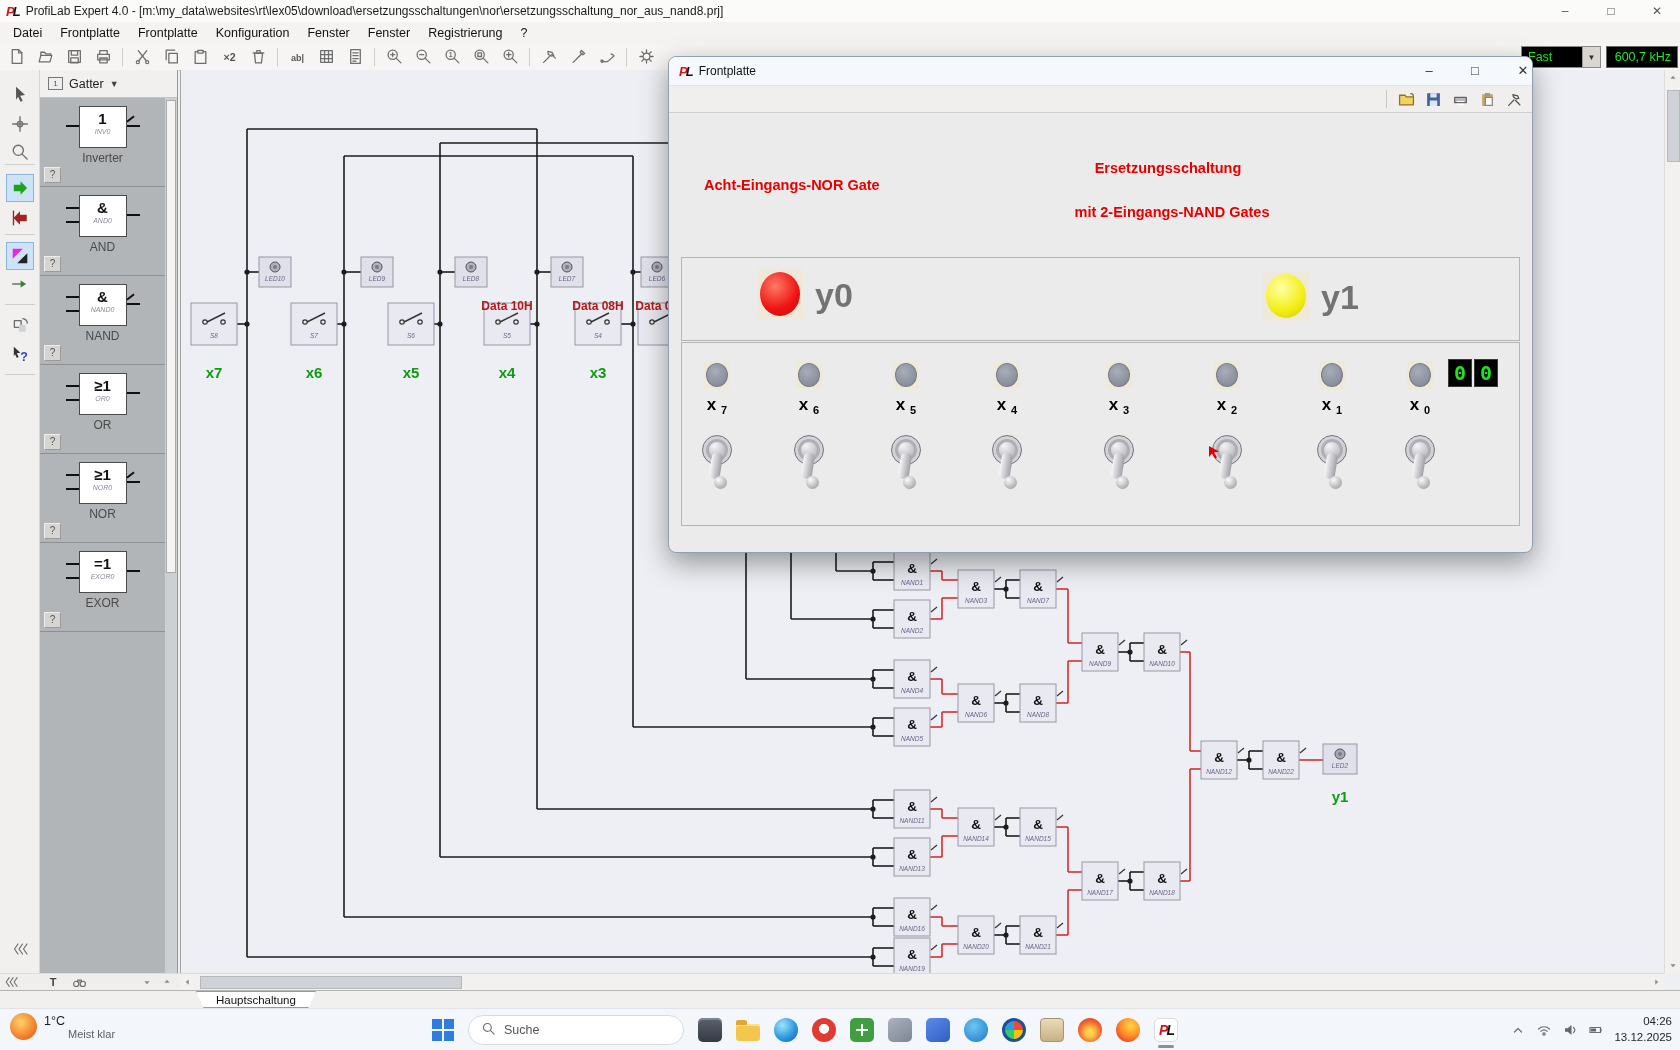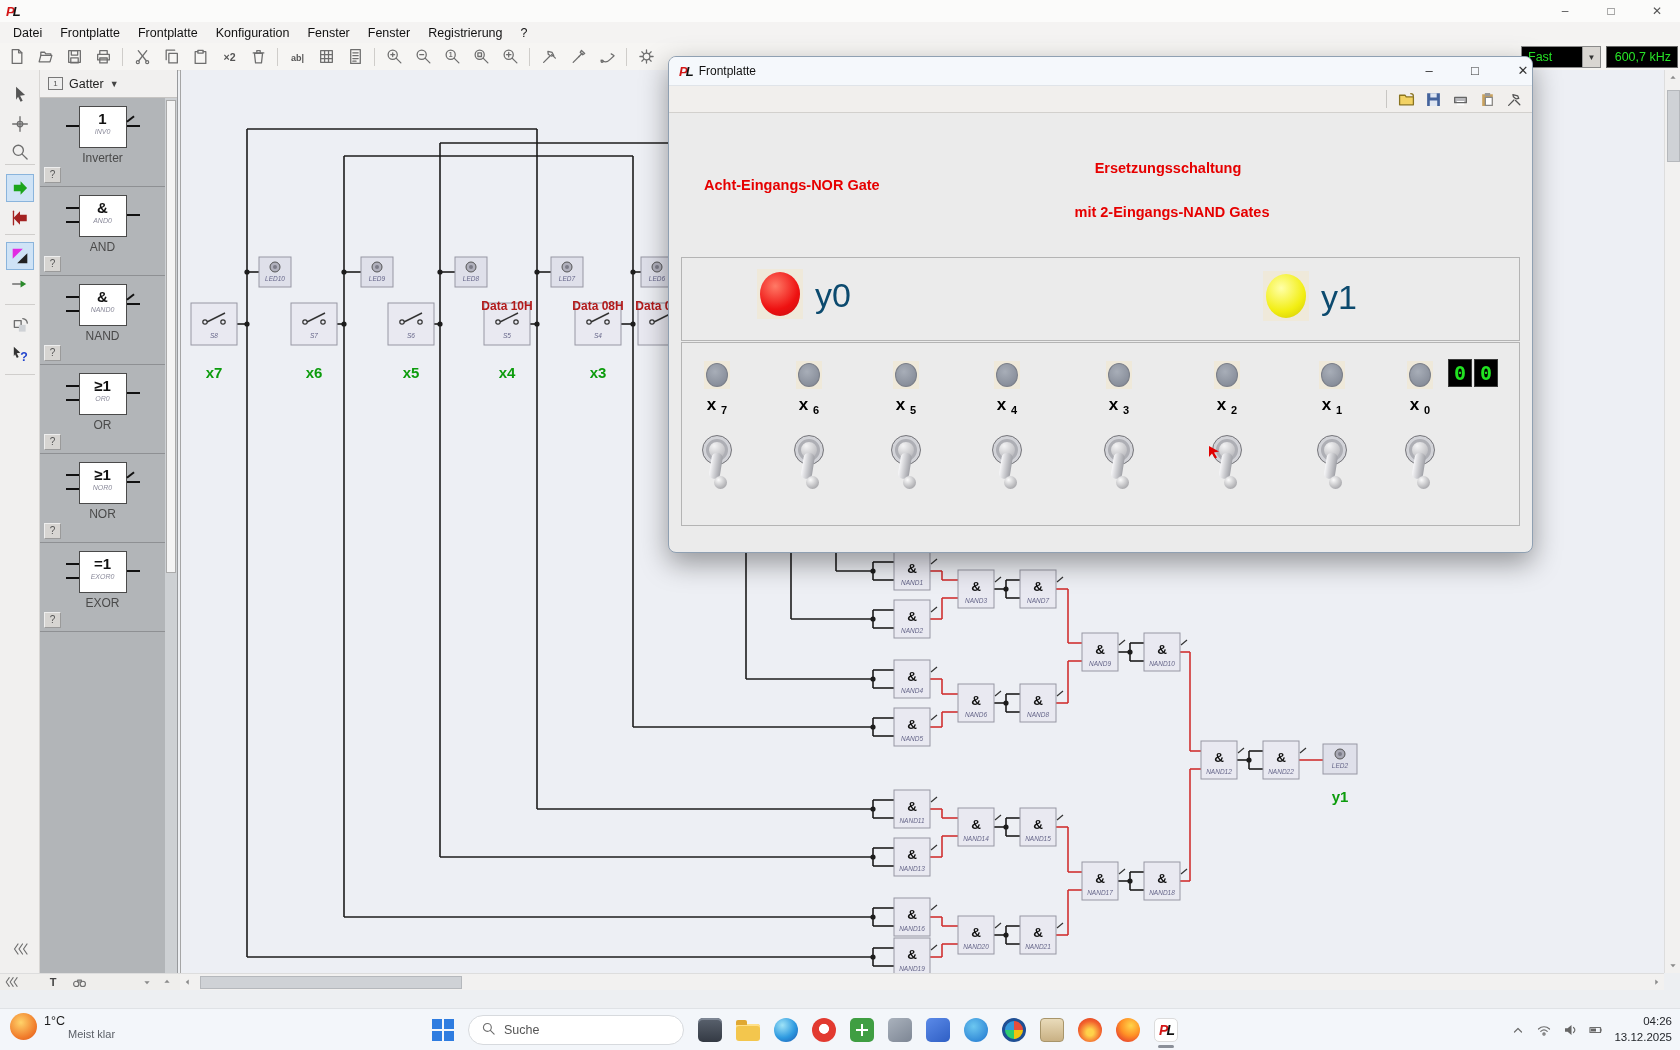--- a/index.html
+++ b/index.html
@@ -60,21 +60,21 @@
   .fp-ticons{position:absolute;right:8px;top:3px;display:flex;gap:7px;align-items:center;}
   .fp-tsep{width:1px;height:18px;background:#c8c6c3;margin-right:2px;}
   .fp-body{position:relative;height:441px;}
   .fp-red{position:absolute;font-weight:bold;font-size:14.5px;color:#e60000;white-space:nowrap;}
   .fp-center{transform:translateX(-50%);}
   .groupbox{position:absolute;left:12px;width:839px;border:1px solid #b4b4b4;background:#ebebeb;box-sizing:border-box;}
   .biglamp{position:absolute;width:46px;height:50px;background:#efe9da;display:flex;align-items:center;justify-content:center;}
   .biglamp span{width:40px;height:44px;border-radius:50%;}
   .lamp-red{background:radial-gradient(circle at 38% 32%,#ff7a66,#ee1111 60%,#c40d0d);}
   .lamp-yellow{background:radial-gradient(circle at 38% 32%,#ffffa8,#f2ee12 60%,#cfc400);}
-  .biglabel{position:absolute;height:50px;line-height:48px;font-weight:normal;font-size:34px;color:#0c4a6e;}
+  .biglabel{position:absolute;height:50px;line-height:48px;font-weight:bold;font-size:34px;color:#737373;}
   .ind{position:absolute;width:26px;height:28px;background:#efe9da;display:flex;align-items:center;justify-content:center;}
   .ind span{width:22px;height:24px;border-radius:50%;background:radial-gradient(circle at 40% 35%,#a8aeb8,#8a909c 70%,#767c88);border:1px solid #7a7e88;box-sizing:border-box;}
   .xlab{position:absolute;width:44px;text-align:center;font-weight:bold;font-size:17px;color:#000;}
   .xlab sub{font-size:11px;}
   .seg{position:absolute;width:24px;height:28px;background:#000;border:1px solid #3a3a3a;color:#21e321;font:bold 20px "DejaVu Sans Mono",monospace;display:flex;align-items:center;justify-content:center;box-sizing:border-box;}
   .sw{position:absolute;width:44px;height:60px;}
   .sw .base{position:absolute;left:50%;top:2px;transform:translateX(-50%);width:30px;height:30px;border-radius:50%;background:radial-gradient(circle at 40% 35%,#f4f4f5,#b9b9bd 55%,#8f8f94);border:1px solid #77777c;box-shadow:inset 0 0 0 3px #d2d3d8,inset 0 0 0 6px #aeafb5;box-sizing:border-box;}
   .sw .lever{position:absolute;left:50%;top:20px;width:11px;height:26px;margin-left:-5px;border-radius:5px;background:linear-gradient(90deg,#f7f7f9,#9fa0a6);transform-origin:50% 10%;transform:rotate(9deg);}
   .sw .ball{position:absolute;left:50%;top:43px;width:13px;height:13px;border-radius:50%;margin-left:-3px;background:radial-gradient(circle at 35% 30%,#fbfbfb,#8f8f94);}
   
@@ -108,20 +108,21 @@
   .tray{position:absolute;right:8px;top:0;height:42px;display:flex;align-items:center;gap:10px;}
   .clock{text-align:right;font-size:11.5px;color:#23262b;line-height:1.35;}
 </style>
 </head>
 <body>
 
 <div id="root">
 
   <div class="titlebar">
     <span class="applogo"><b>P</b><i>L</i></span>
+    <span>ProfiLab Expert 4.0 - [m:\my_data\websites\rt\lex05\download\ersetzungsschaltungen\nor\ersetzungsschaltung_nor_aus_nand8.prj]</span>
     <div class="win-btns">
       <span class="win-btn">–</span>
       <span class="win-btn">□</span>
       <span class="win-btn">✕</span>
     </div>
   </div>
 
   <div class="menubar" id="menubar">
       <span class="menu-item">Datei</span>
       <span class="menu-item">Frontplatte</span>
@@ -863,20 +864,23 @@
           <path d="M8 11L4.5 7h7z" fill="#8a8a8a"></path>
         </svg>
       </span>
     <span class="fs-ico" style="left:158px" id="fs-up">
         <svg width="12" height="12" viewBox="0 0 16 16">
           <path d="M8 5l3.5 4h-7z" fill="#8a8a8a"></path>
         </svg>
       </span>
   </div>
 
+  <div class="tabrow">
+    <div class="sheet-tab">Hauptschaltung</div>
+  </div>
 
   <div class="fp">
     <div class="fp-title">
       <span class="applogo"><b>P</b><i>L</i></span>
       <span>Frontplatte</span>
       <span class="fp-btn" style="left:745px">–</span>
       <span class="fp-btn" style="left:791px">□</span>
       <span class="fp-btn" style="left:839px">✕</span>
     </div>
     <div class="fp-toolbar">

